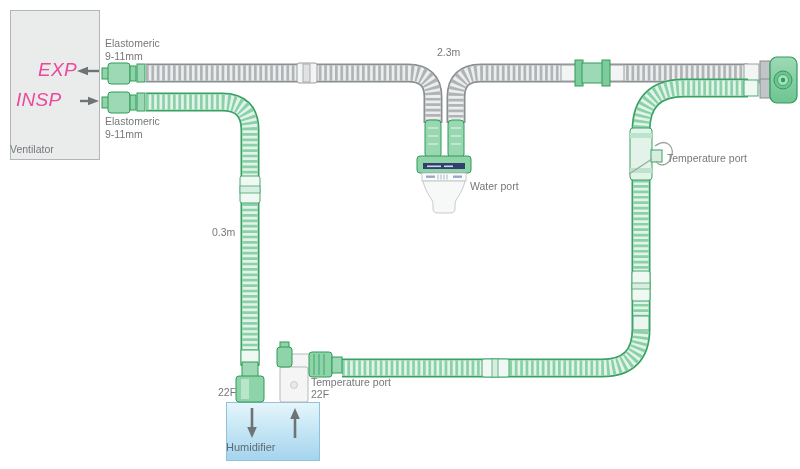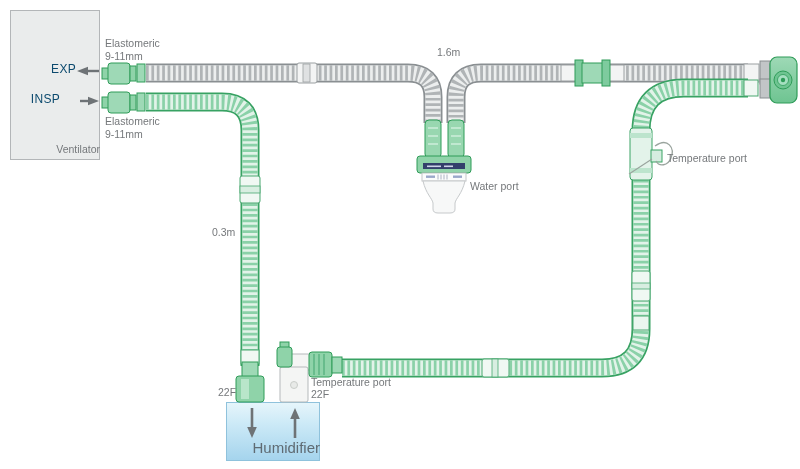--- a/index.html
+++ b/index.html
@@ -6,23 +6,23 @@
   .stage{position:relative;width:800px;height:469px;background:#fff;overflow:hidden;
          font-family:"Liberation Sans", sans-serif;}
   .layer{position:absolute;left:0;top:0;width:800px;height:469px;}
   .box-ventilator{position:absolute;left:10px;top:10px;width:90px;height:150px;
          background:#eaecec;border:1px solid #b3b6b8;box-sizing:border-box;}
   .box-humidifier{position:absolute;left:226px;top:402px;width:94px;height:59px;
          background:linear-gradient(180deg,#e6f5fb 0%,#cdeaf7 35%,#a5d4ed 100%);
          border:1px solid #8fc2dc;box-sizing:border-box;}
   svg.diagram{position:absolute;left:0;top:0;}
   .lbl{position:absolute;color:#75787b;font-size:10.5px;line-height:13px;white-space:nowrap;}
-  .lbl-big{font-size:12px;color:#0c4a6e;letter-spacing:.3px;}
-  .lbl-center{text-align:right;}
-  .lbl-humid{color:#5f6b73;font-size:15px;}
+  .lbl-big{font-size:19px;color:#ec4899;letter-spacing:.3px;font-style:italic;}
+  .lbl-center{text-align:left;}
+  .lbl-humid{color:#5f6b73;font-size:11px;}
   .ta-r{text-align:right;}
 </style>
 </head>
 <body>
 
 <div class="stage">
 
   <div class="box-ventilator"></div>
   <div class="box-humidifier"></div>
 
@@ -167,21 +167,21 @@
 
     <div class="lbl" style="left:105px;top:37px;">
       <div>Elastomeric</div>
       <div>9-11mm</div>
     </div>
     <div class="lbl" style="left:105px;top:115px;">
       <div>Elastomeric</div>
       <div>9-11mm</div>
     </div>
 
-    <div class="lbl" style="left:437px;top:46px;">1.6m</div>
+    <div class="lbl" style="left:437px;top:46px;">2.3m</div>
     <div class="lbl" style="left:212px;top:226px;">0.3m</div>
 
     <div class="lbl" style="left:470px;top:180px;">Water port</div>
 
     <div class="lbl" style="left:667px;top:152px;">Temperature port</div>
     <div class="lbl" style="left:311px;top:376px;">Temperature port</div>
 
     <div class="lbl" style="left:218px;top:386px;">22F</div>
     <div class="lbl" style="left:311px;top:388px;">22F</div>
     <div class="lbl lbl-humid lbl-center" style="left:226px;top:441px;width:94px;">Humidifier</div>

